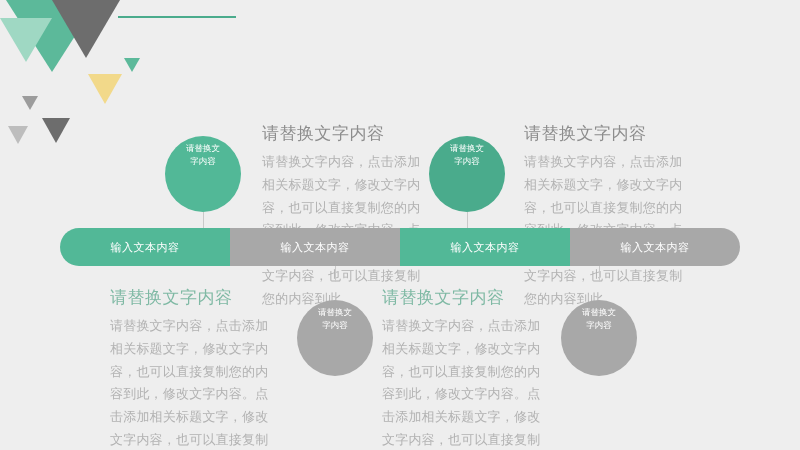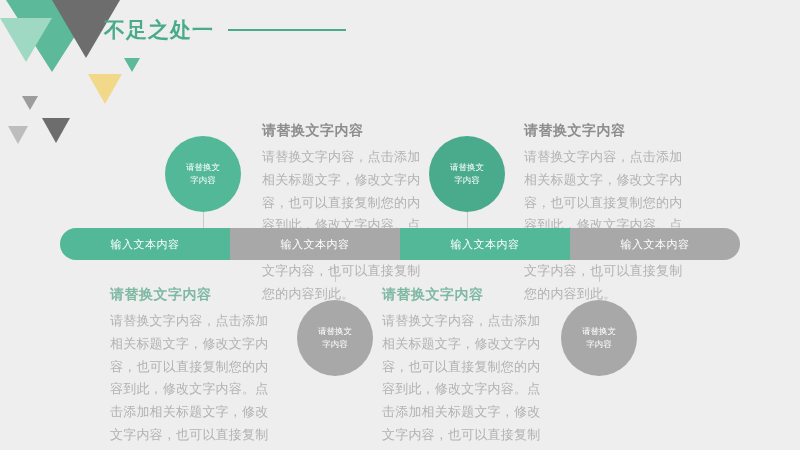--- a/index.html
+++ b/index.html
@@ -82,21 +82,21 @@
   .title-rule {
     width: 118px; height: 2px;
     background: #4aab8c;
     margin-left: 14px;
   }
 
   
   .bar {
     position: absolute;
     left: 60px; top: 228px;
-    width: 680px; height: 32px;
+    width: 680px; height: 38px;
     border-radius: 19px;
     overflow: hidden;
     display: flex;
   }
   .seg {
     flex: 1 1 25%;
     display: flex; align-items: center; justify-content: center;
     font-size: 11px; color: #ffffff;
     letter-spacing: .5px;
   }
@@ -108,37 +108,37 @@
     position: absolute;
     width: 1px; height: 16px;
     background: #c9c9c9;
   }
 
   
   .circle {
     position: absolute;
     width: 76px; height: 76px;
     border-radius: 50%;
-    display: flex; align-items: center; justify-content: center;
+    display: flex; justify-content: center;
     text-align: center;
     color: #ffffff;
     font-size: 8.5px;
     line-height: 1.5;
     padding: 6px;
   }
   .circle.teal  { background: #52b897; }
   .circle.gray  { background: #a8a8a8; }
   .circle.teal-d{ background: #4aab8c; }
 
   
   .tb { position: absolute; width: 164px; }
   .tb .h {
     color: #8d8d8d;
-    font-size: 14px;
-    font-weight: bold;
+    font-size: 17px;
+    font-weight: normal;
     margin-bottom: 6px;
     letter-spacing: .5px;
   }
   .tb .h.teal { color: #7fb9a4; }
   .tb .p {
     color: #b2b2b2;
     font-size: 13px;
     line-height: 1.75;
     letter-spacing: .2px;
   }
@@ -151,21 +151,20 @@
   <div class="tri tri-a"></div>
   <div class="tri tri-b"></div>
   <div class="tri tri-c"></div>
   <div class="tri tri-d"></div>
   <div class="tri tri-e"></div>
   <div class="tri tri-f"></div>
   <div class="tri tri-g"></div>
   <div class="tri tri-h"></div>
 
   <div class="title-wrap">
-    <div class="title-text">不足之处一</div>
     <div class="title-rule"></div>
   </div>
 
   <div class="tb" style="left:262px; top:122px;">
     <div class="h">请替换文字内容</div>
     <div class="p">请替换文字内容，点击添加相关标题文字，修改文字内容，也可以直接复制您的内容到此，修改文字内容。点击添加相关标题文字，修改文字内容，也可以直接复制您的内容到此。</div>
   </div>
   <div class="tb" style="left:524px; top:122px;">
     <div class="h">请替换文字内容</div>
     <div class="p">请替换文字内容，点击添加相关标题文字，修改文字内容，也可以直接复制您的内容到此，修改文字内容。点击添加相关标题文字，修改文字内容，也可以直接复制您的内容到此。</div>

